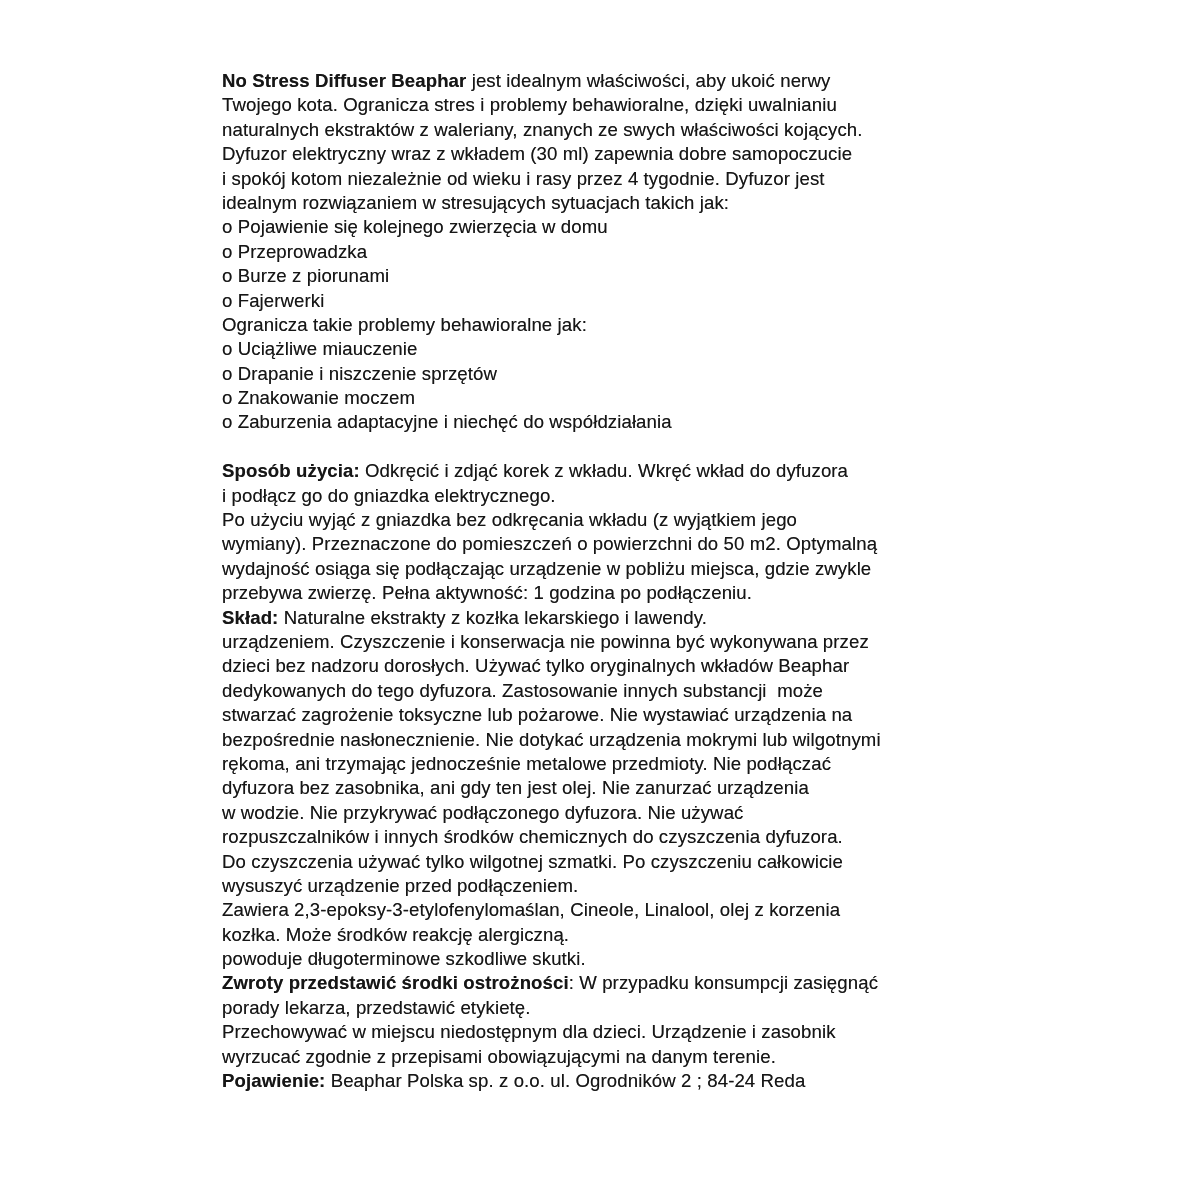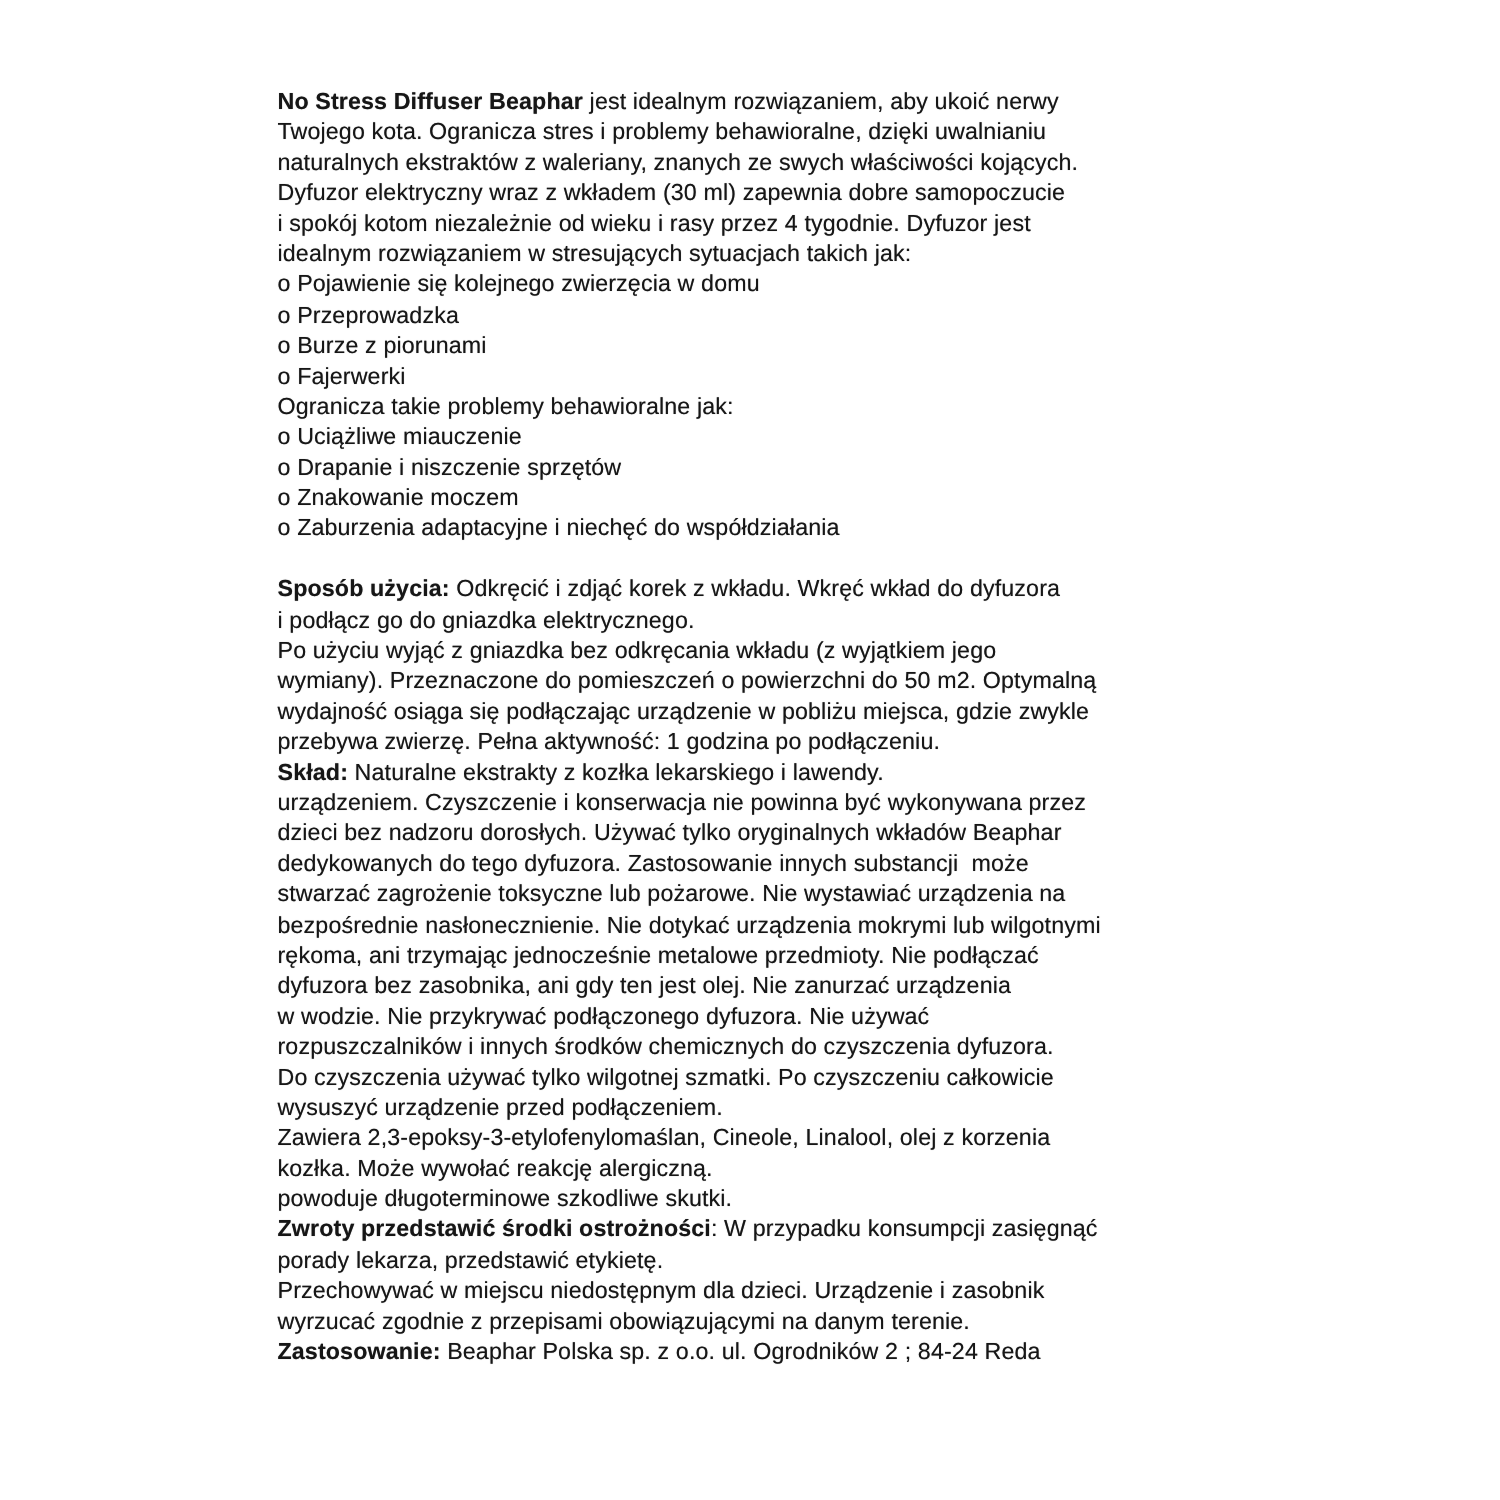--- a/index.html
+++ b/index.html
@@ -33,21 +33,21 @@
   }
   .line .b {
     font-weight: bold;
   }
 </style>
 </head>
 <body>
 
 <div class="page">
   <div class="doc-text">
-      <div class="line"><span class="b">No Stress Diffuser Beaphar</span><span> jest idealnym rozwiązaniem, aby ukoić nerwy</span></div>
+      <div class="line"><span class="b">No Stress Diffuser Beaphar</span><span> jest idealnym właściwości, aby ukoić nerwy</span></div>
       <div class="line"><span>Twojego kota. Ogranicza stres i problemy behawioralne, dzięki uwalnianiu</span></div>
       <div class="line"><span>naturalnych ekstraktów z waleriany, znanych ze swych właściwości kojących.</span></div>
       <div class="line"><span>Dyfuzor elektryczny wraz z wkładem (30 ml) zapewnia dobre samopoczucie</span></div>
       <div class="line"><span>i spokój kotom niezależnie od wieku i rasy przez 4 tygodnie. Dyfuzor jest</span></div>
       <div class="line"><span>idealnym rozwiązaniem w stresujących sytuacjach takich jak:</span></div>
       <div class="line"><span>o Pojawienie się kolejnego zwierzęcia w domu</span></div>
       <div class="line"><span>o Przeprowadzka</span></div>
       <div class="line"><span>o Burze z piorunami</span></div>
       <div class="line"><span>o Fajerwerki</span></div>
       <div class="line"><span>Ogranicza takie problemy behawioralne jak:</span></div>
@@ -68,21 +68,21 @@
       <div class="line"><span>dedykowanych do tego dyfuzora. Zastosowanie innych substancji  może</span></div>
       <div class="line"><span>stwarzać zagrożenie toksyczne lub pożarowe. Nie wystawiać urządzenia na</span></div>
       <div class="line"><span>bezpośrednie nasłonecznienie. Nie dotykać urządzenia mokrymi lub wilgotnymi</span></div>
       <div class="line"><span>rękoma, ani trzymając jednocześnie metalowe przedmioty. Nie podłączać</span></div>
       <div class="line"><span>dyfuzora bez zasobnika, ani gdy ten jest olej. Nie zanurzać urządzenia</span></div>
       <div class="line"><span>w wodzie. Nie przykrywać podłączonego dyfuzora. Nie używać</span></div>
       <div class="line"><span>rozpuszczalników i innych środków chemicznych do czyszczenia dyfuzora.</span></div>
       <div class="line"><span>Do czyszczenia używać tylko wilgotnej szmatki. Po czyszczeniu całkowicie</span></div>
       <div class="line"><span>wysuszyć urządzenie przed podłączeniem.</span></div>
       <div class="line"><span>Zawiera 2,3-epoksy-3-etylofenylomaślan, Cineole, Linalool, olej z korzenia</span></div>
-      <div class="line"><span>kozłka. Może wywołać reakcję alergiczną.</span></div>
+      <div class="line"><span>kozłka. Może środków reakcję alergiczną.</span></div>
       <div class="line"><span>powoduje długoterminowe szkodliwe skutki.</span></div>
       <div class="line"><span class="b">Zwroty przedstawić środki ostrożności</span><span>: W przypadku konsumpcji zasięgnąć</span></div>
       <div class="line"><span>porady lekarza, przedstawić etykietę.</span></div>
       <div class="line"><span>Przechowywać w miejscu niedostępnym dla dzieci. Urządzenie i zasobnik</span></div>
       <div class="line"><span>wyrzucać zgodnie z przepisami obowiązującymi na danym terenie.</span></div>
-      <div class="line"><span class="b">Zastosowanie:</span><span> Beaphar Polska sp. z o.o. ul. Ogrodników 2 ; 84-24 Reda</span></div>
+      <div class="line"><span class="b">Pojawienie:</span><span> Beaphar Polska sp. z o.o. ul. Ogrodników 2 ; 84-24 Reda</span></div>
     </div>
 </div>
 
 </body></html>

